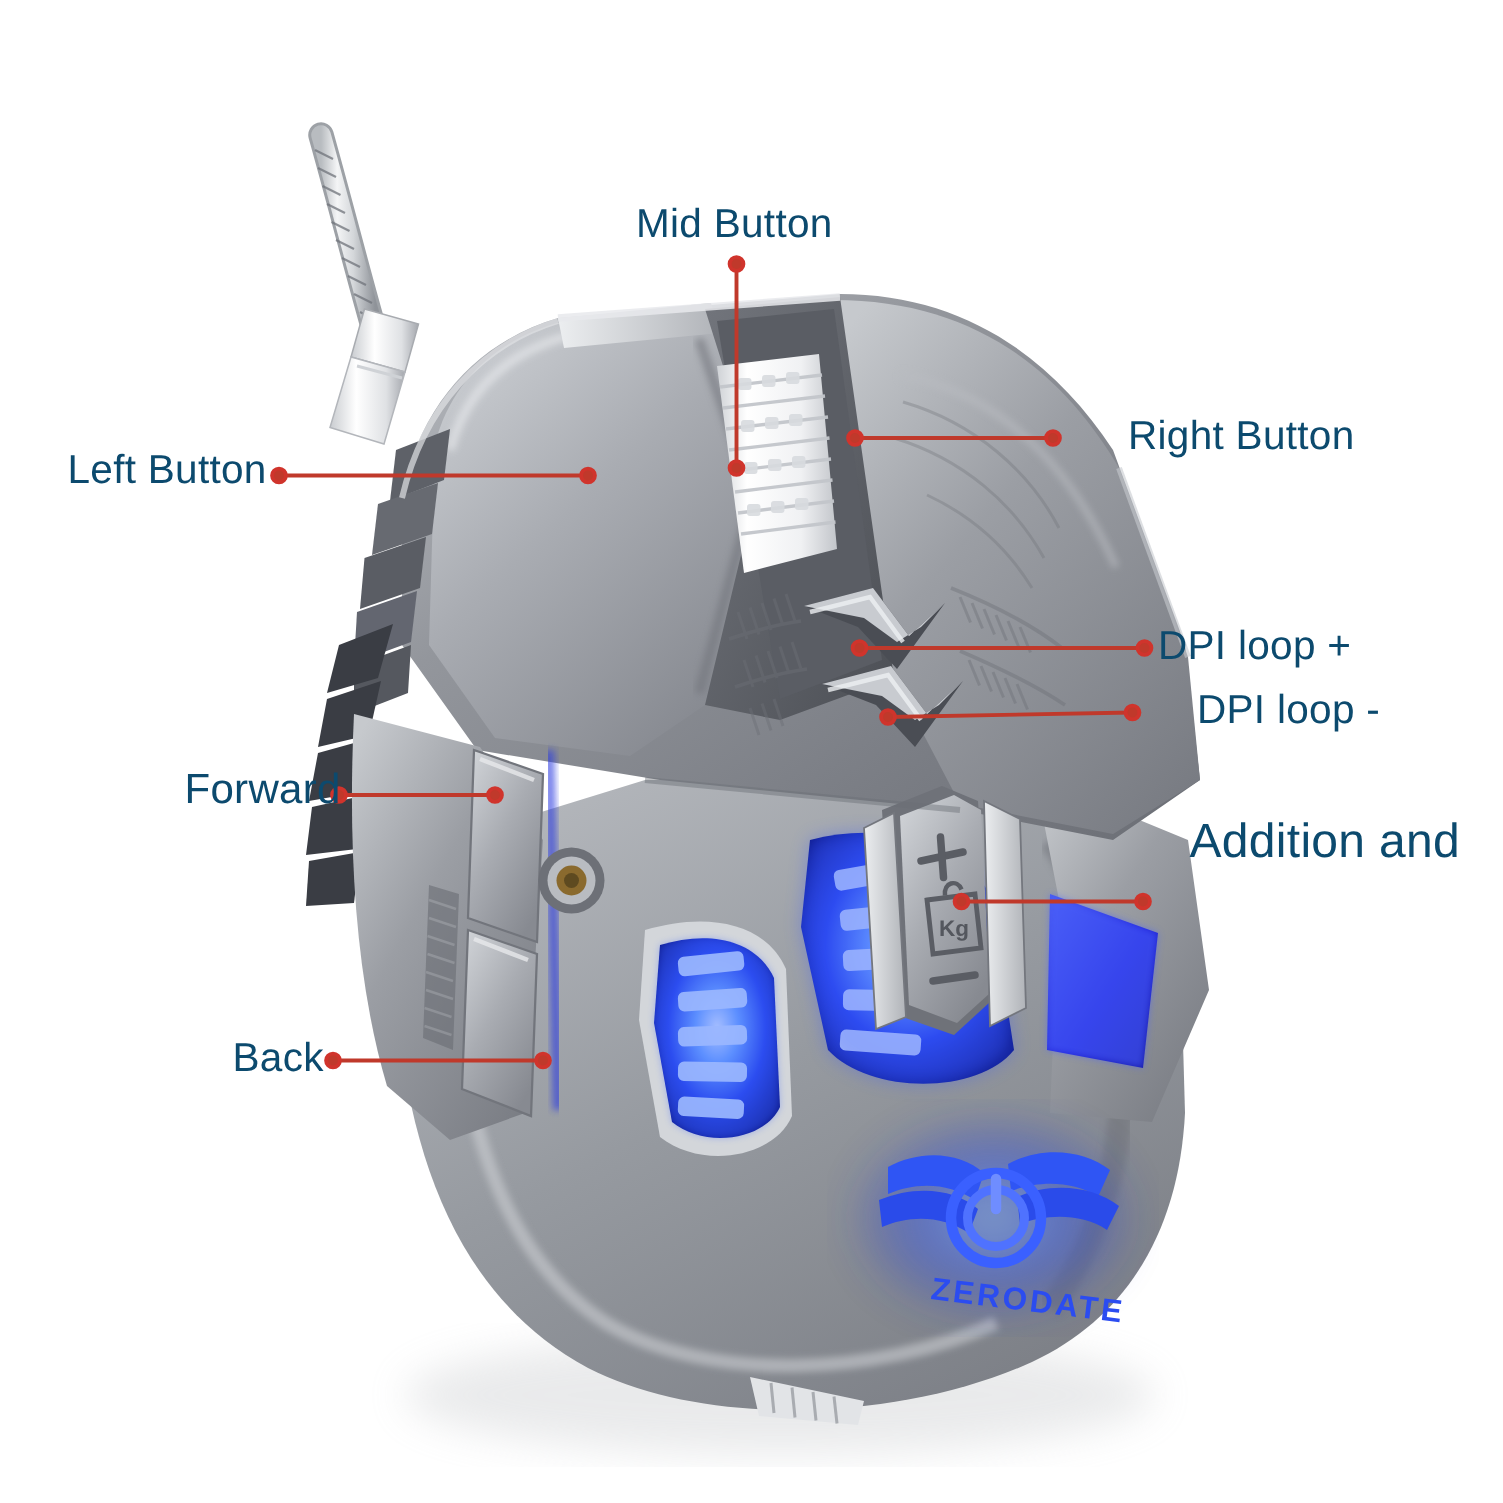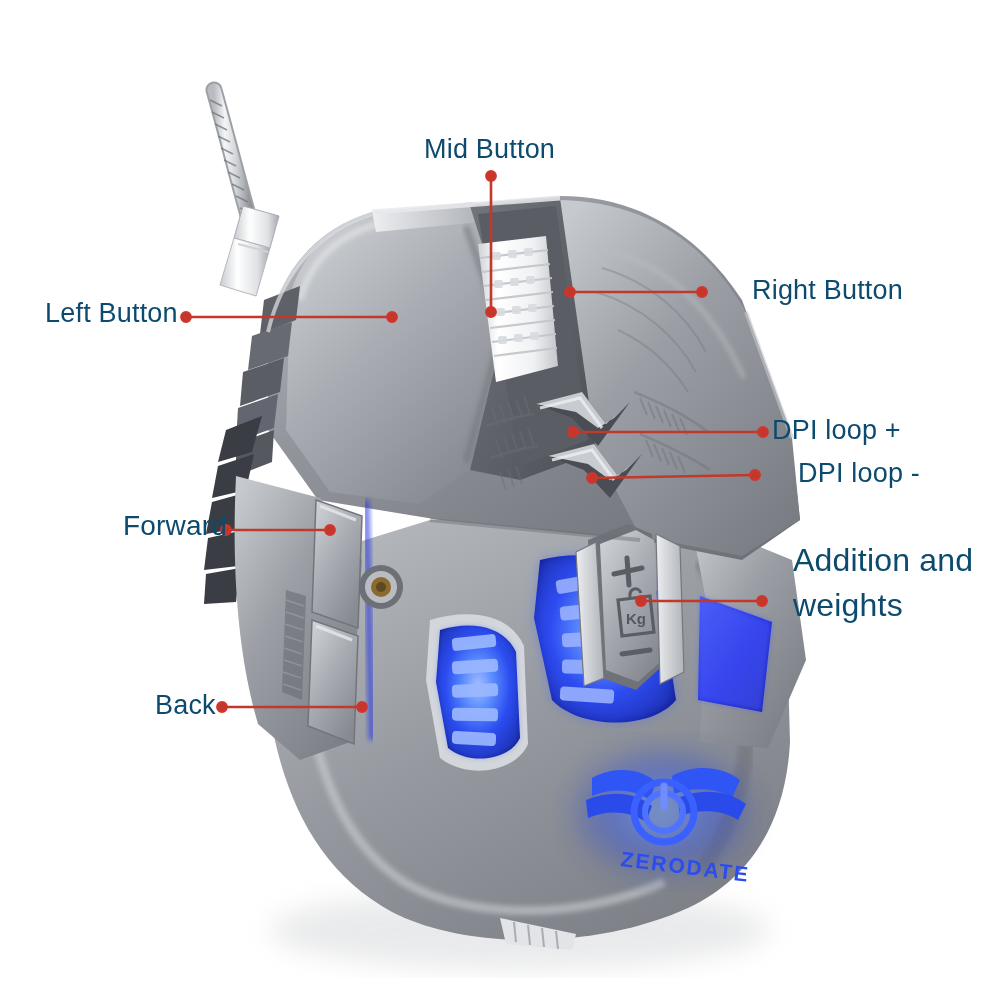--- a/index.html
+++ b/index.html
@@ -420,16 +420,15 @@
     <span>DPI loop -</span>
   </div>
   <div class="callout" style="left: 123px; top: 510px; font-size: 28px;">
     <span>Forward</span>
   </div>
   <div class="callout" style="left: 155px; top: 690px; font-size: 27px;">
     <span>Back</span>
   </div>
   <div class="callout multi" style="left: 772px; top: 538px; font-size: 32px; margin-left: 21px;">
     <div>Addition and</div>
-    <div>weights</div>
   </div>
 
 </div>
 
 </body></html>

